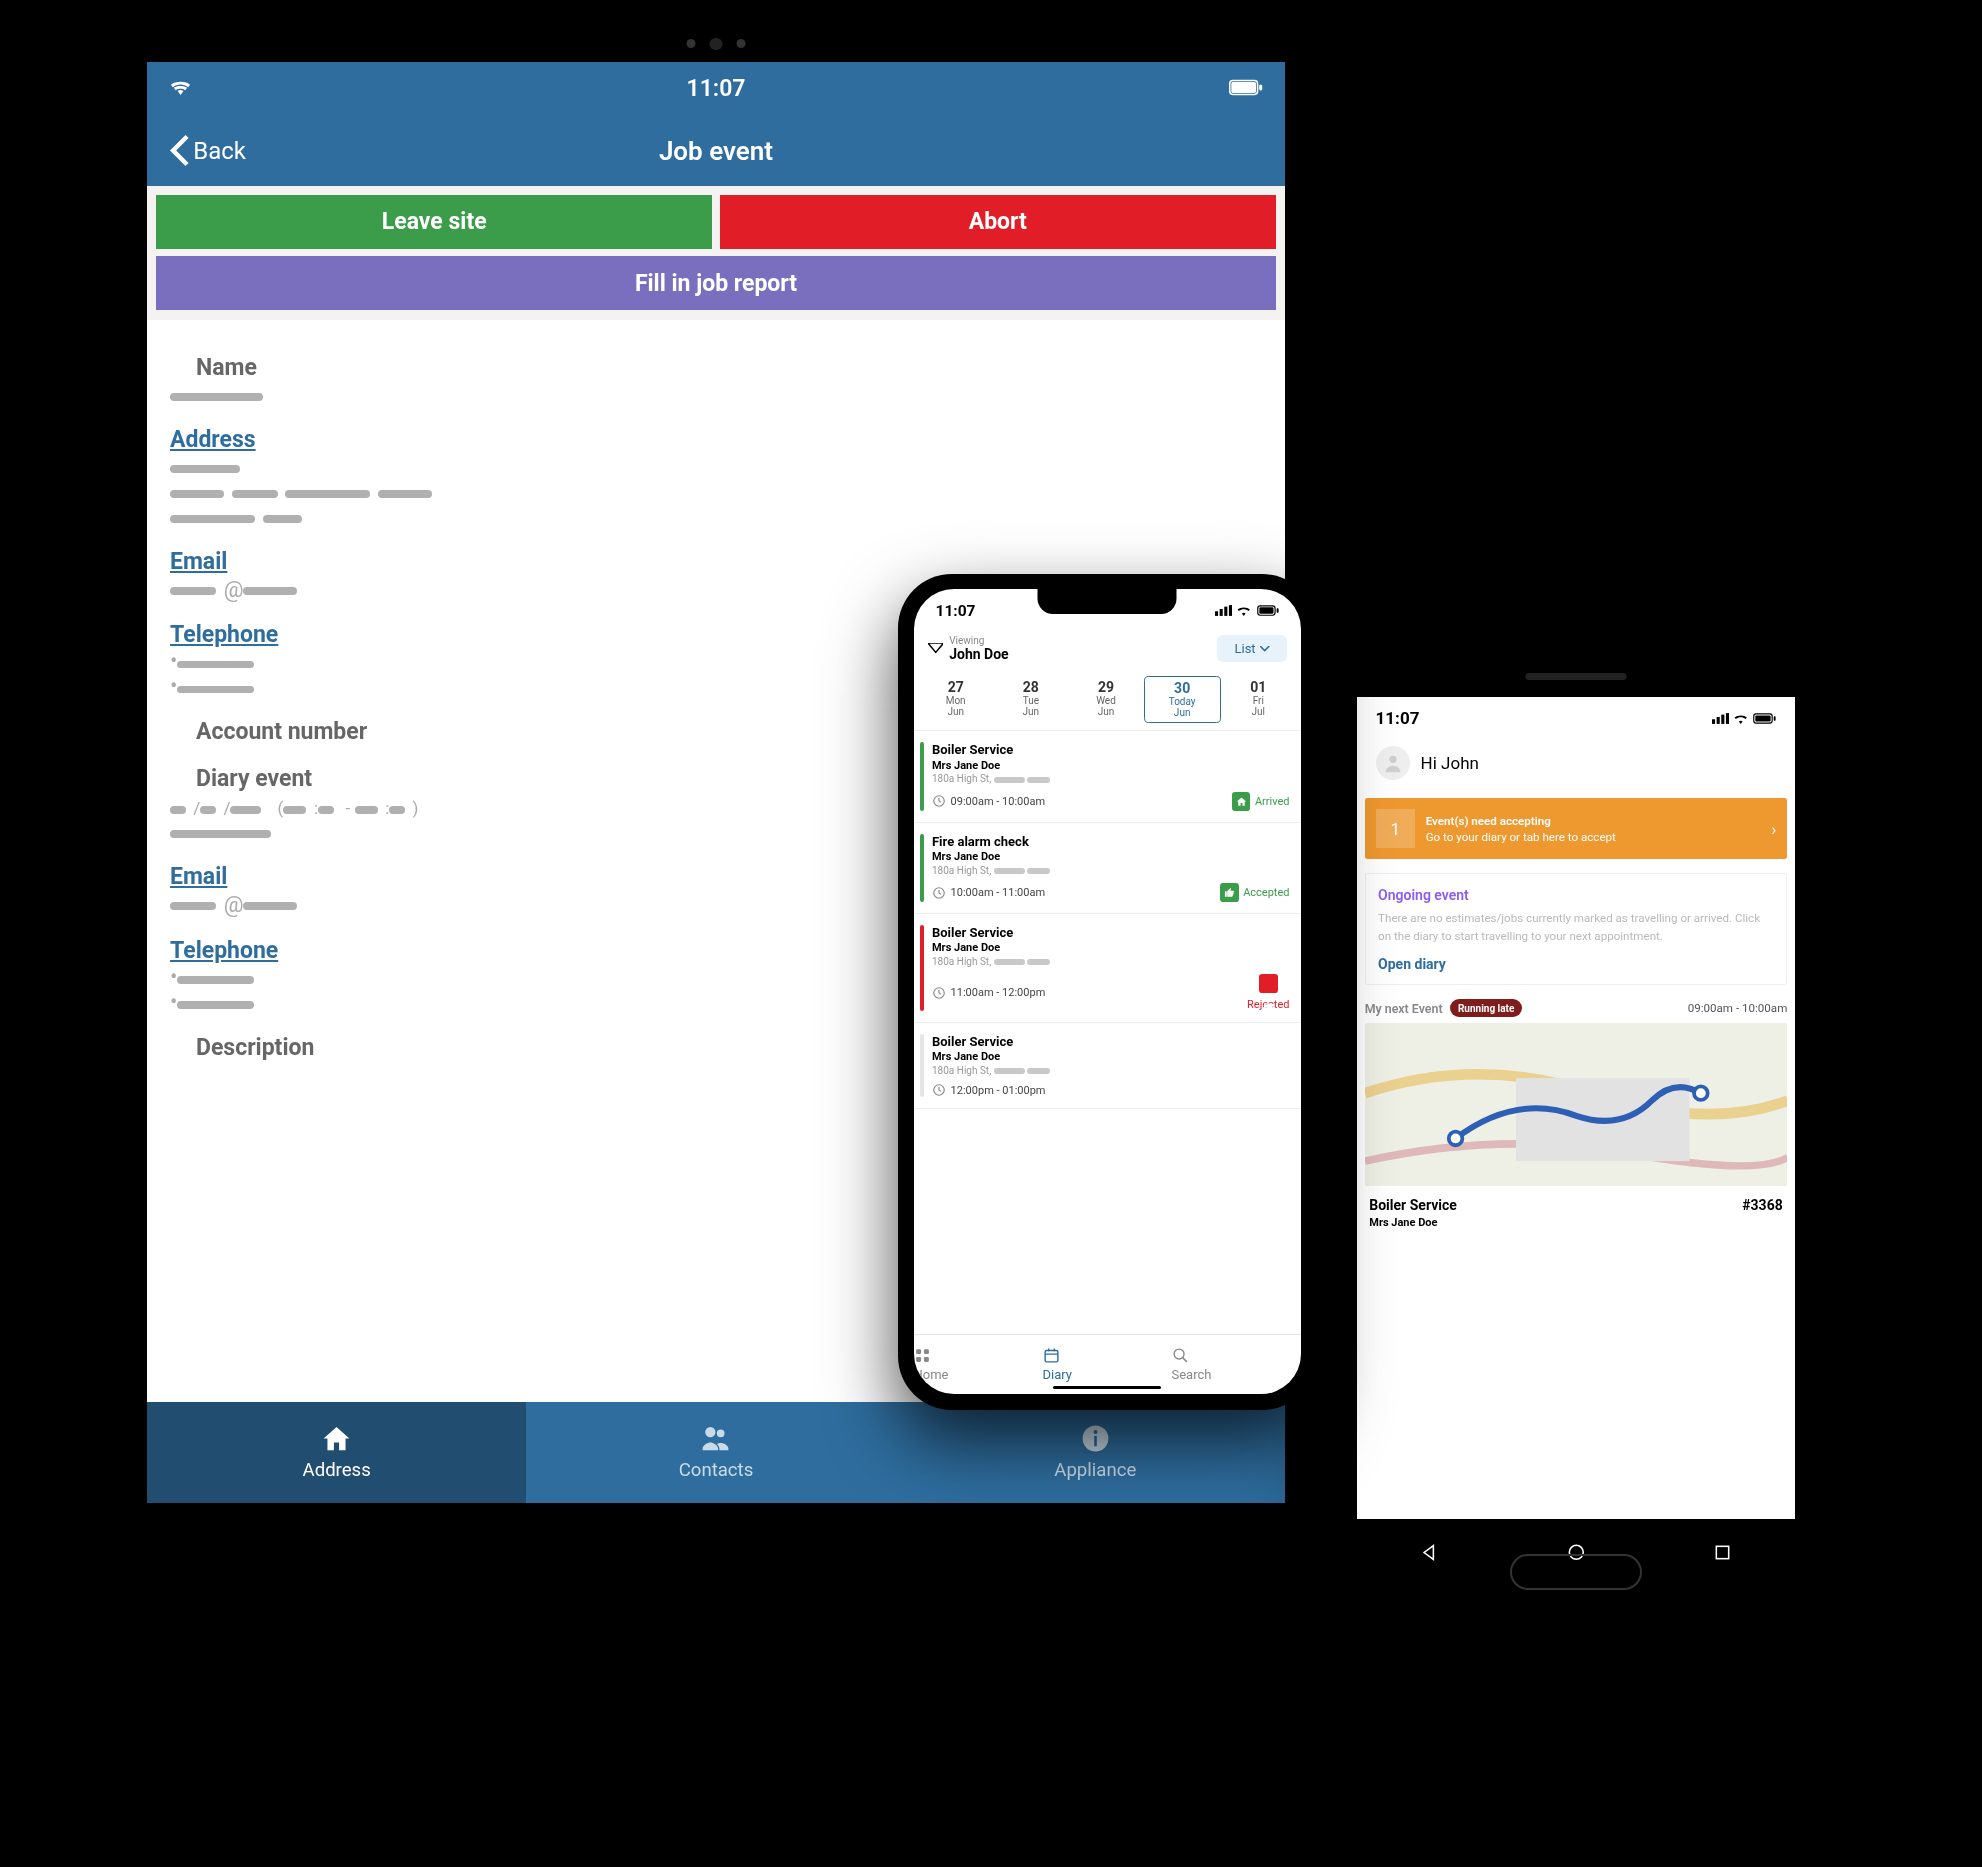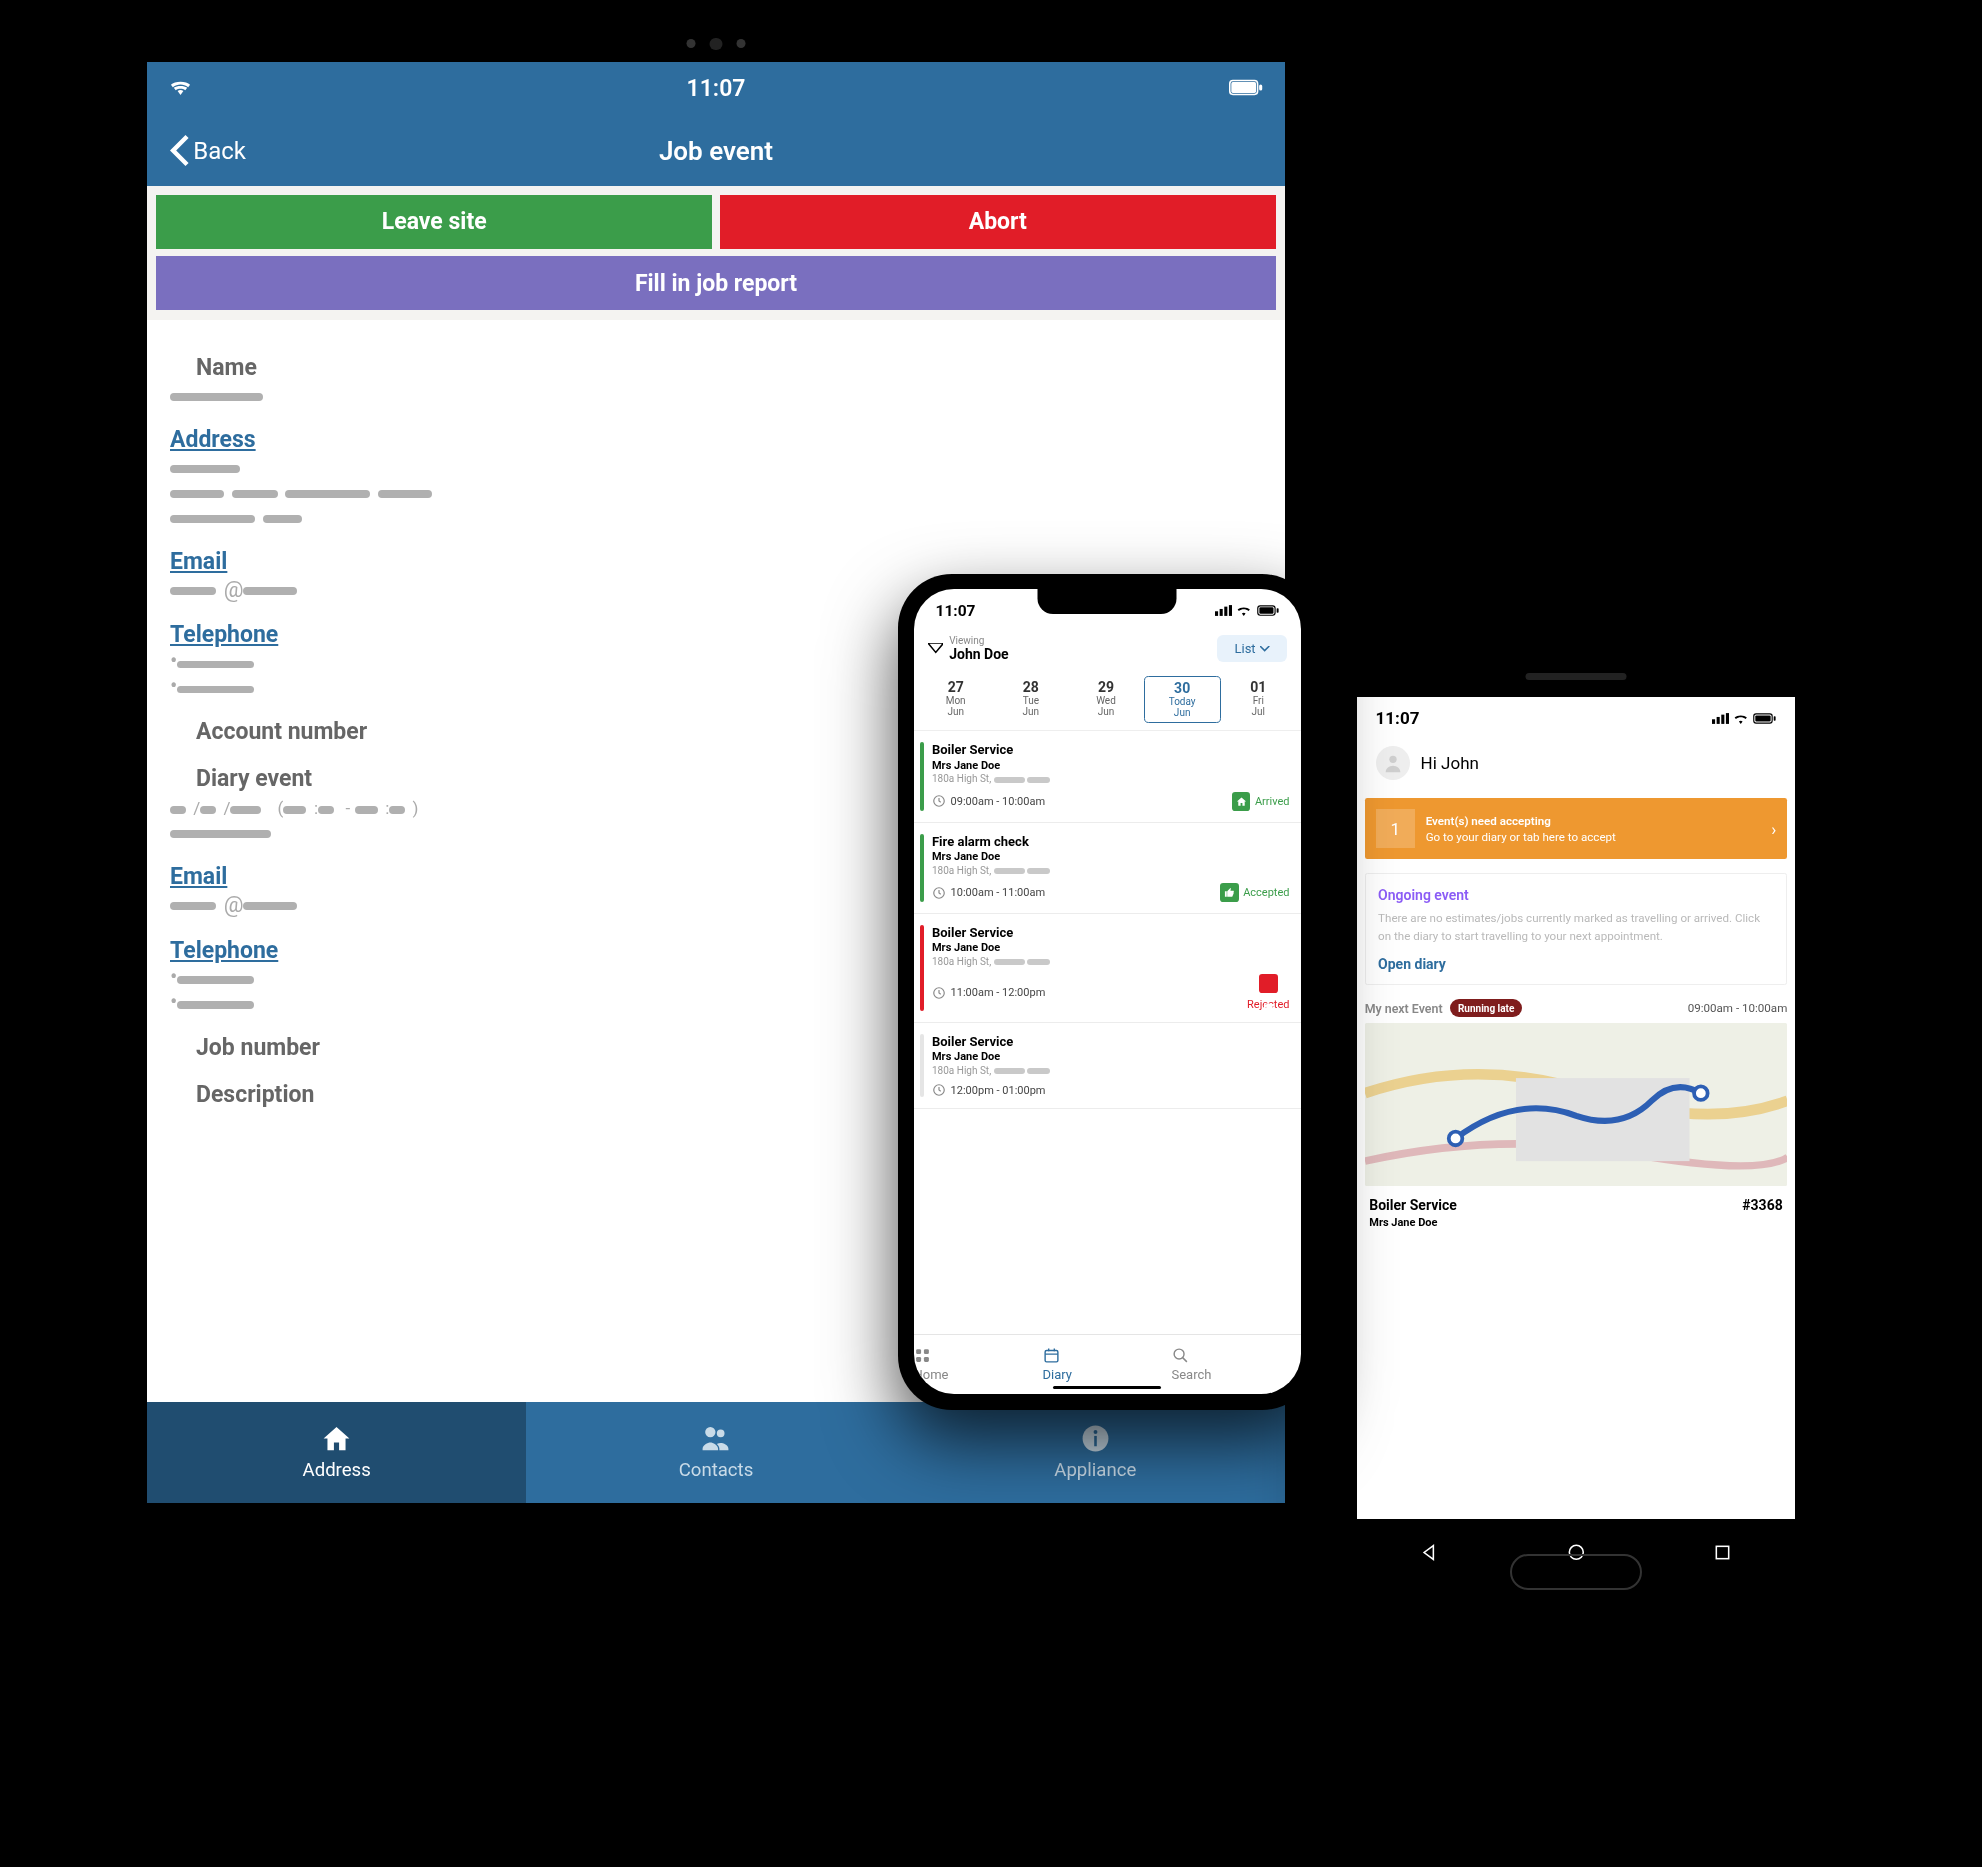--- a/index.html
+++ b/index.html
@@ -163,21 +163,20 @@
 
         <div><span class="placeholder" style="width:101px"></span></div>
 
         <div class="link">Email</div>
         <div><span class="placeholder" style="width:46px"></span><span style="color:#aaa;vertical-align:middle;">@</span><span class="placeholder" style="width:54px"></span></div>
 
         <div class="link">Telephone</div>
         <div><span style="color:#aaa;">•</span><span class="placeholder" style="width:77px"></span></div>
         <div><span style="color:#aaa;">•</span><span class="placeholder" style="width:77px"></span></div>
 
-        <h4>Job number</h4>
         <h4>Description</h4>
       </div>
       <div class="tablet-tabs">
         <div class="tab active">
           <svg viewBox="0 0 24 24">
               <path d="M12 3l10 9h-3v9h-5v-6h-4v6H5v-9H2z"></path>
             </svg>
           <span>Address</span>
         </div>
         <div class="tab">

